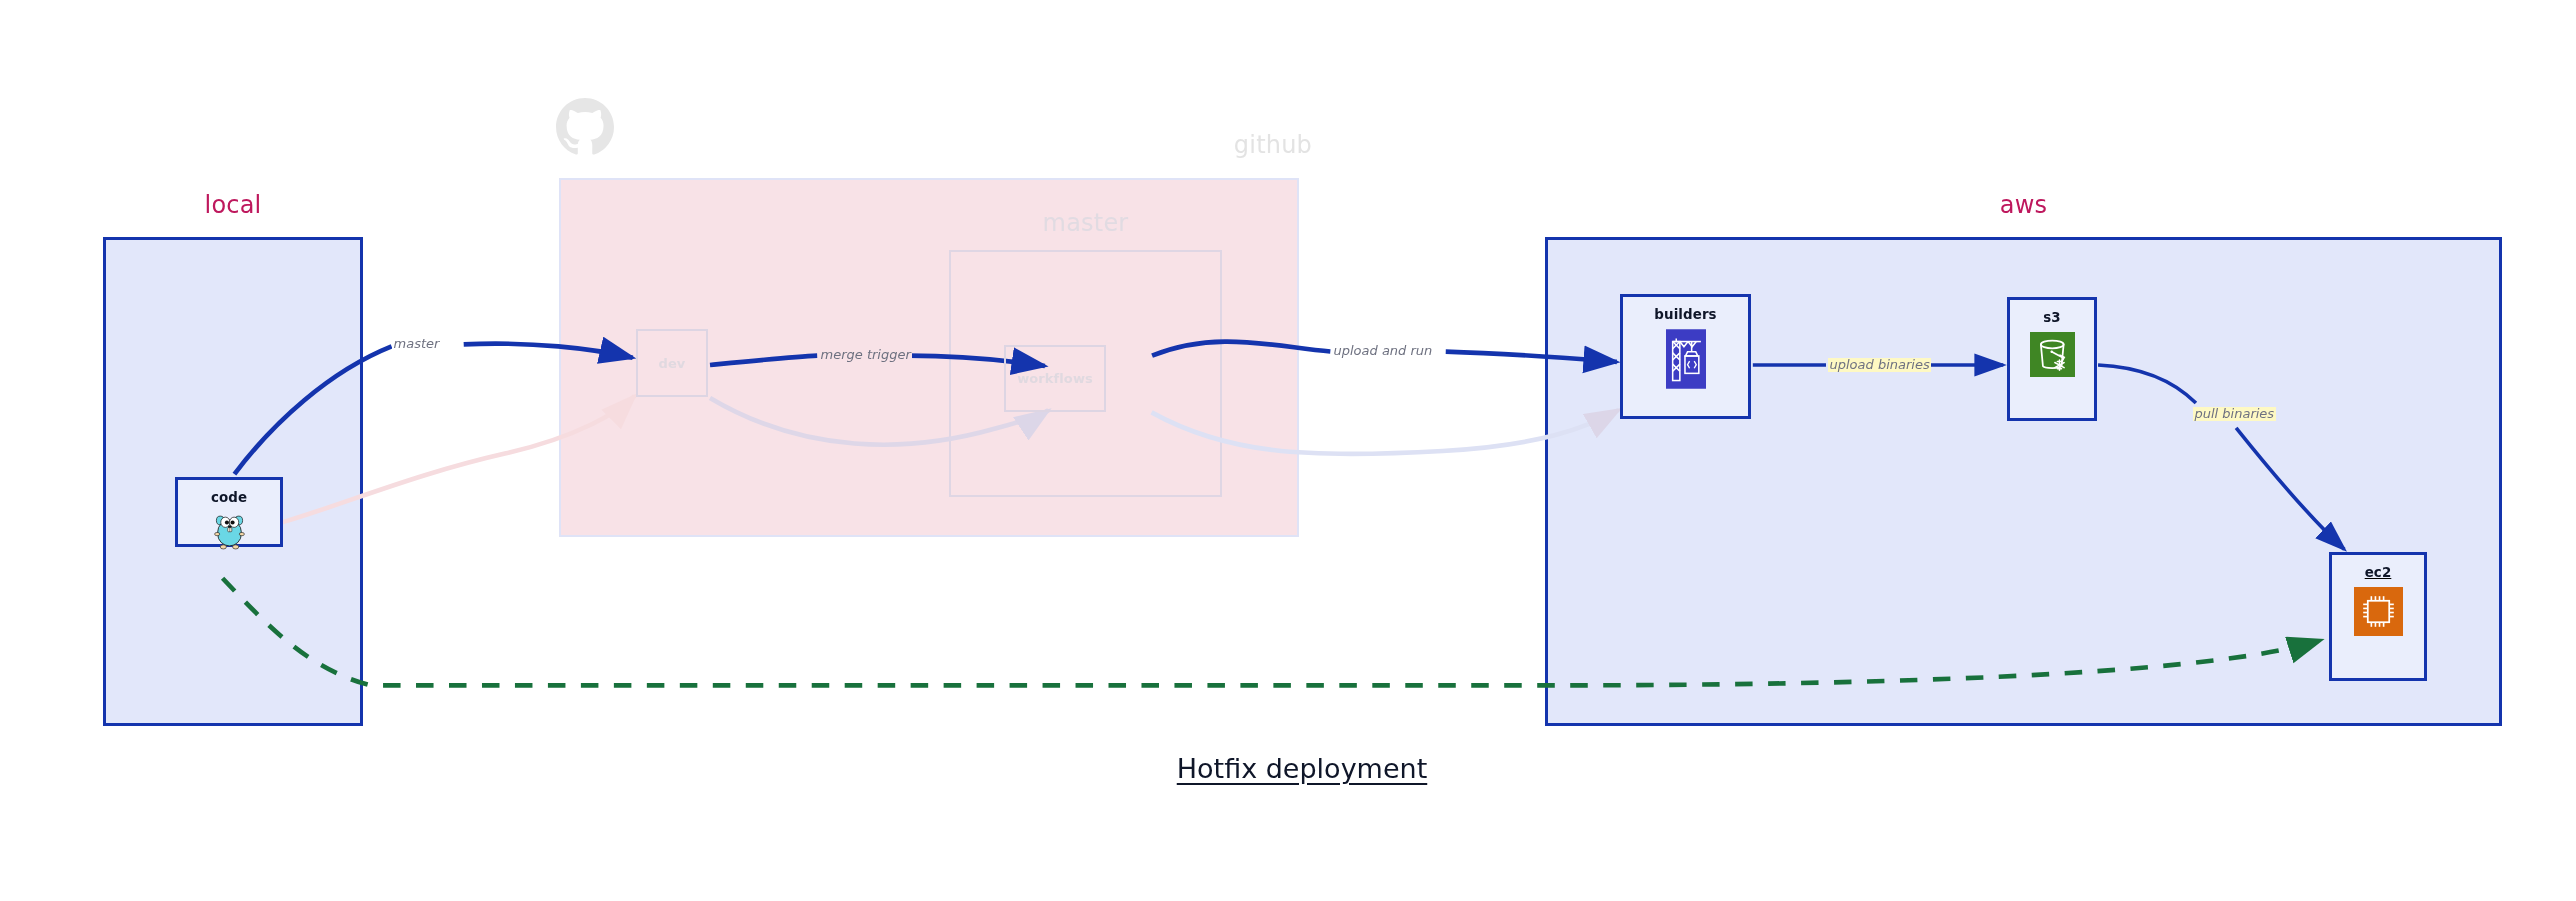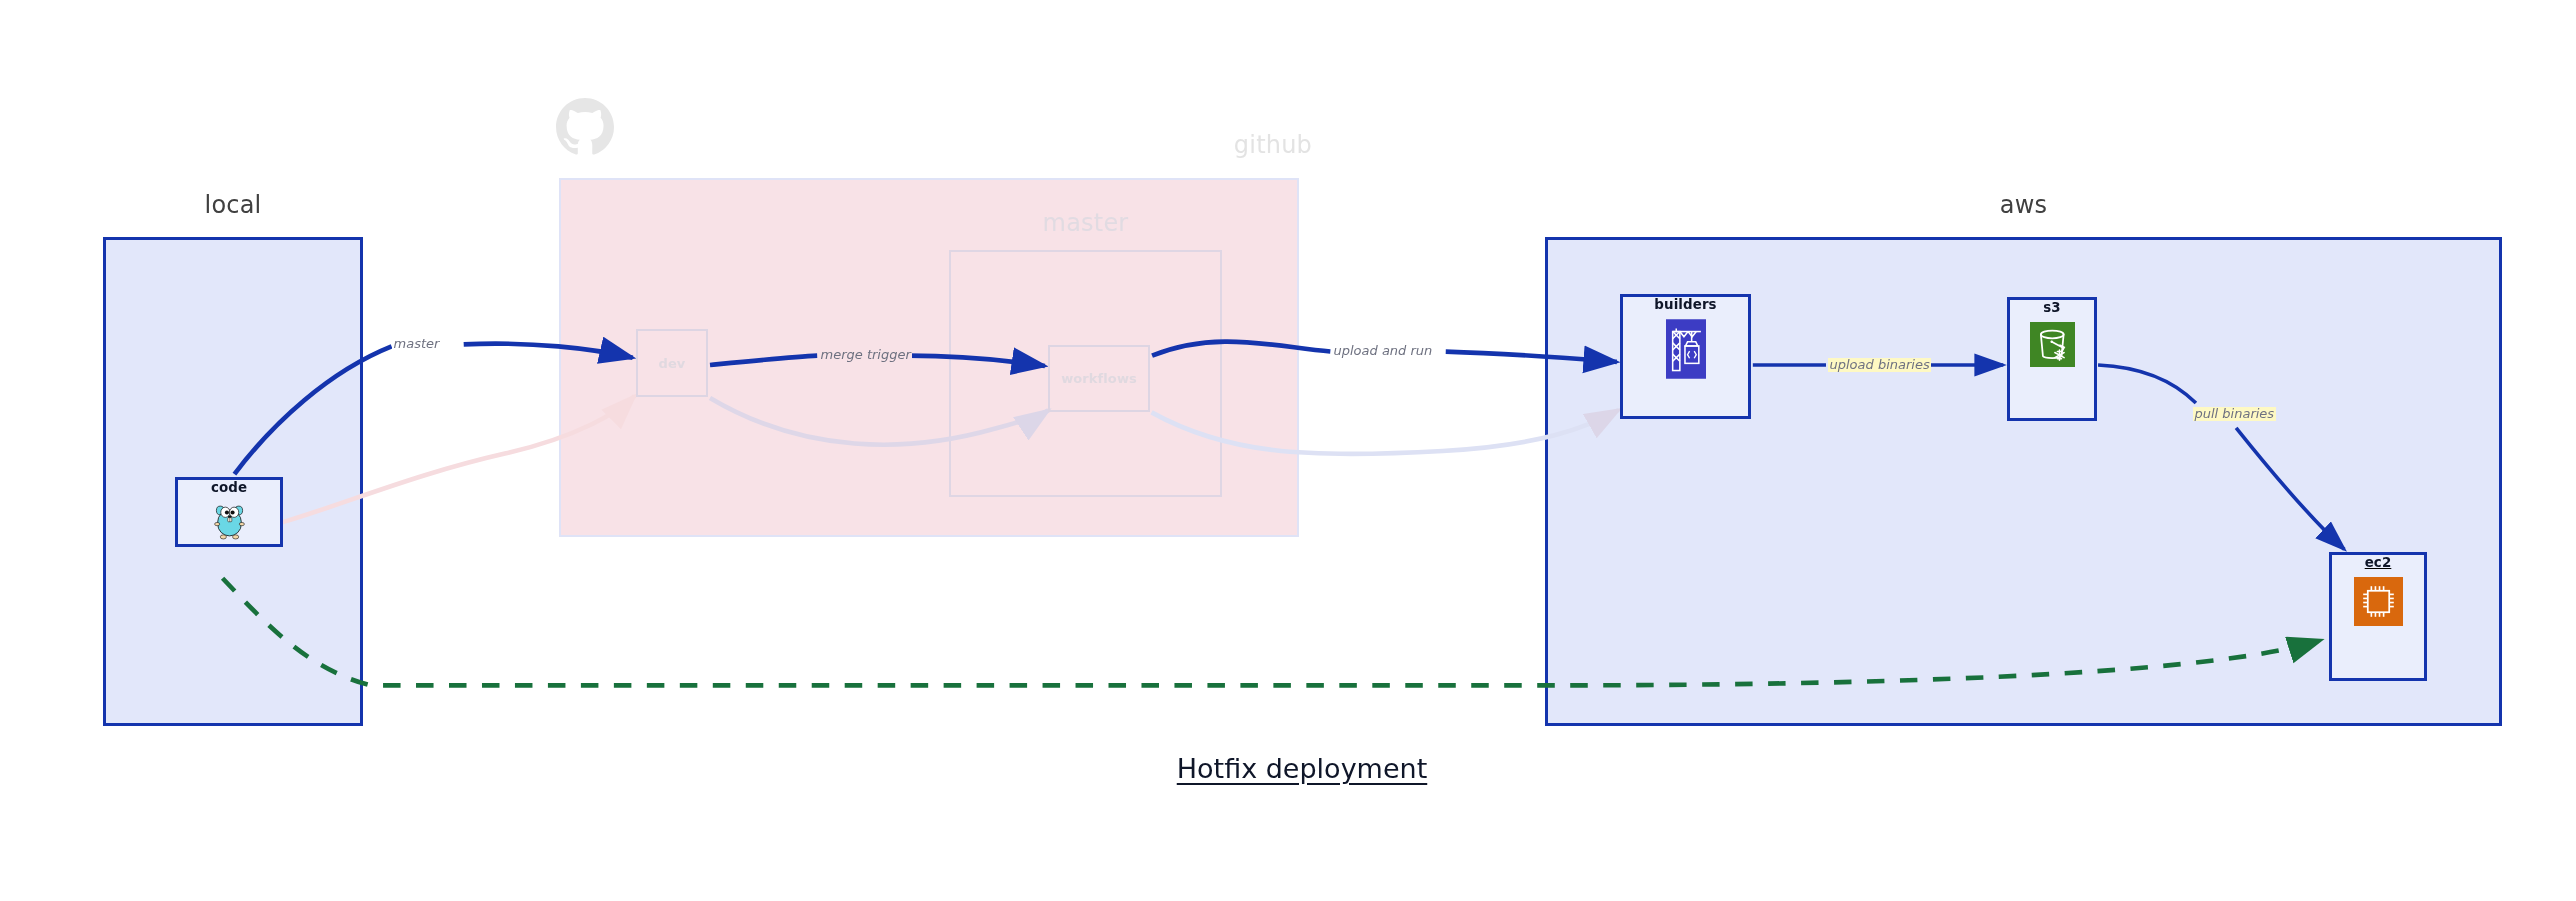--- a/index.html
+++ b/index.html
@@ -21,21 +21,21 @@
 
   
   .cluster {
     position: absolute;
     box-sizing: border-box;
   }
   .cluster-label {
     position: absolute;
     text-align: center;
     font-size: 24px;
-    color: #404040;
+    color: #be185d;
     white-space: nowrap;
     letter-spacing: 0.2px;
   }
 
   .cluster-local {
     left: 103px;  top: 237px;
     width: 260px; height: 489px;
     background: #e2e7fa;
     border: 3.6px solid #1434ad;
   }
@@ -79,21 +79,21 @@
     background: #eaeefc;
     border: 3.6px solid #1434ad;
     display: flex;
     flex-direction: column;
     align-items: center;
   }
   .node-title {
     font-size: 13.4px;
     font-weight: bold;
     color: #0f1629;
-    margin-top: 0;
+    margin-top: 10px;
     letter-spacing: 0.1px;
     white-space: nowrap;
   }
   .node-icon {
     margin-top: 7.2px;
     display: block;
   }
 
   .node-code    { left: 175px;  top: 477px;  width: 108px; height: 70px; }
   .node-builders{ left: 1620px; top: 294px;  width: 131px; height: 125px; }
@@ -110,21 +110,21 @@
     align-items: center;
     justify-content: center;
   }
   .node-faded .node-title-faded {
     font-size: 13px;
     font-weight: bold;
     color: #e0d9e0;
     letter-spacing: 0.1px;
   }
   .node-dev       { left: 636px; top: 329px; width: 72px; height: 68px; }
-  .node-workflows { left: 1048px; top: 345px; width: 102px; height: 67px; }
+  .node-workflows { left: 1004px; top: 345px; width: 102px; height: 67px; }
 
   
   .edge-label {
     position: absolute;
     font-size: 13px;
     font-style: italic;
     color: #6e7180;
     background: #ffffff;
     white-space: nowrap;
     padding: 0 1.5px;

